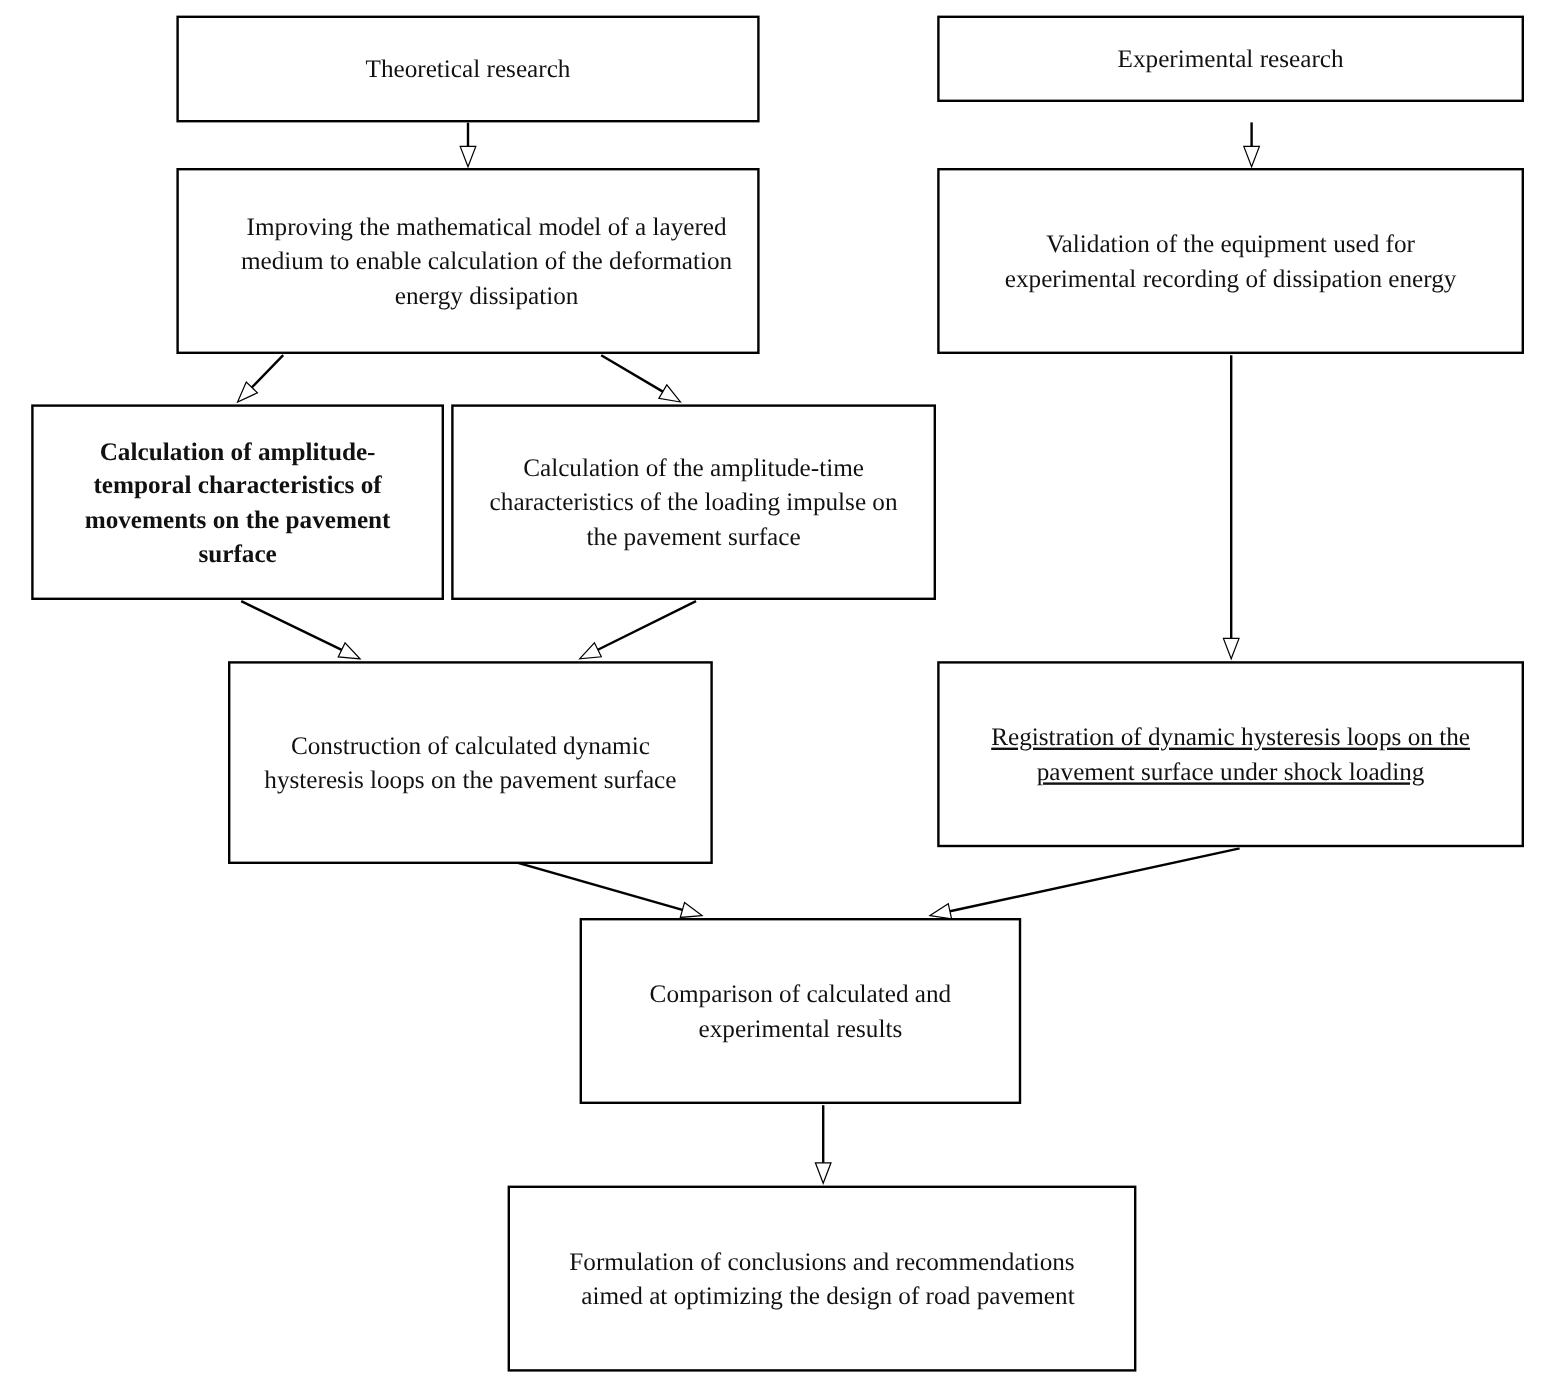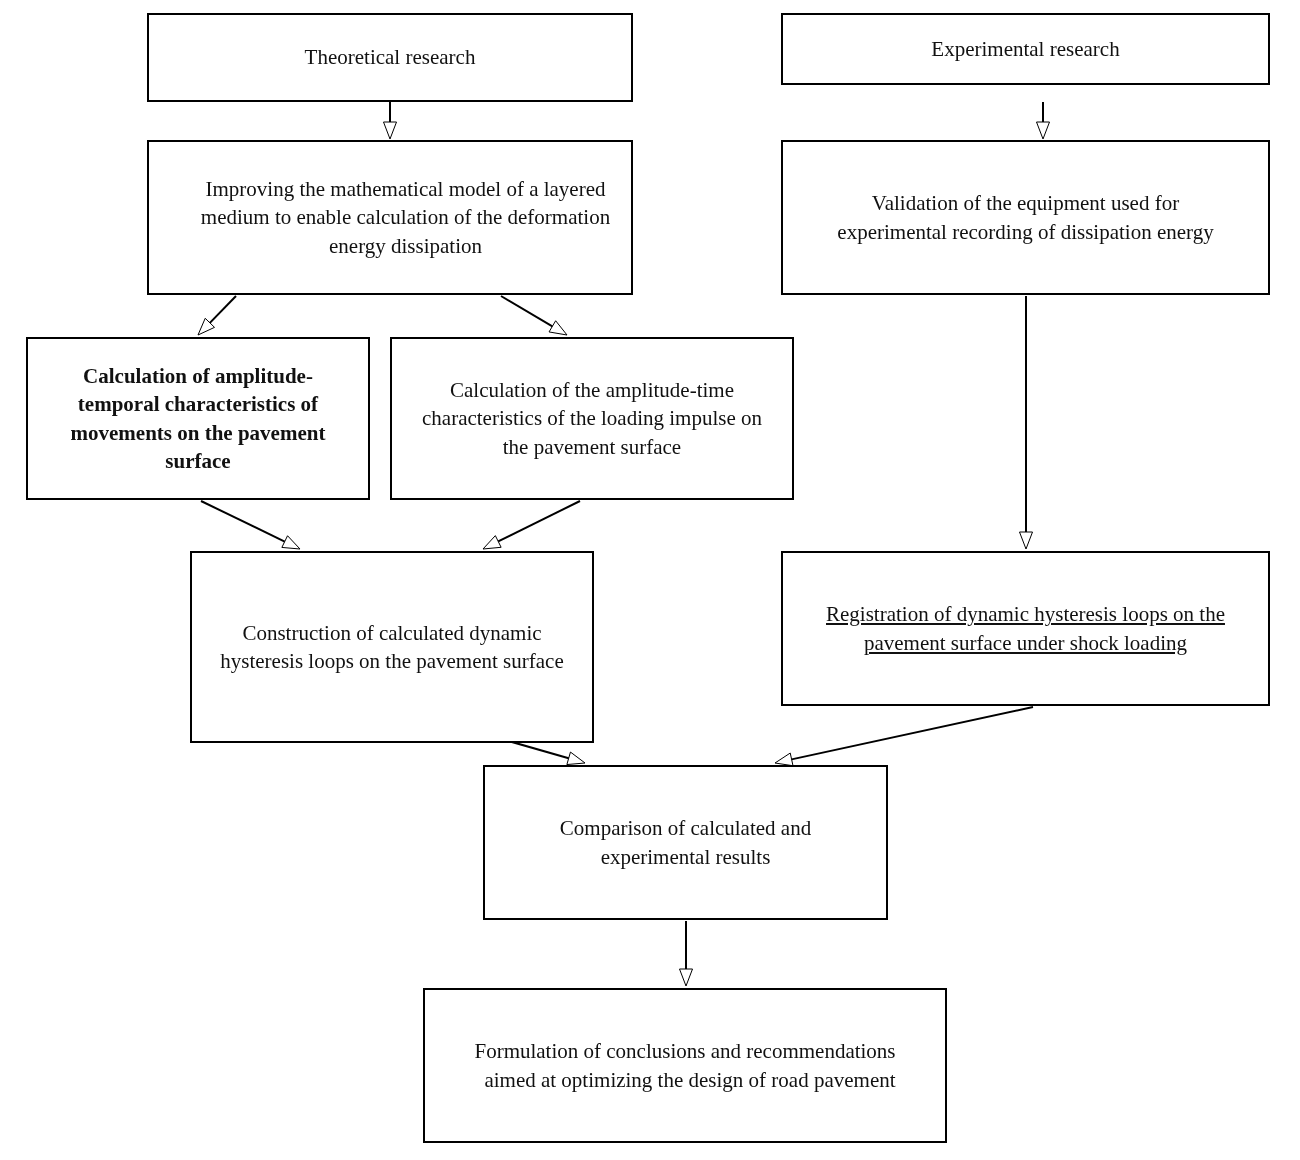--- a/index.html
+++ b/index.html
@@ -103,41 +103,41 @@
         <span class="label">Improving the mathematical model of a layered
 medium to enable calculation of the deformation
 energy dissipation</span>
       </div>
       <div class="node" style="left: 26px; top: 337px; width: 344px; height: 163px; font-weight: bold;">
         <span class="label">Calculation of amplitude-
 temporal characteristics of
 movements on the pavement
 surface</span>
       </div>
-      <div class="node" style="left: 376px; top: 337px; width: 404px; height: 163px; margin-left: 14px;">
+      <div class="node" style="left: 376px; top: 337px; width: 404px; height: 163px;">
         <span class="label">Calculation of the amplitude-time
 characteristics of the loading impulse on
 the pavement surface</span>
       </div>
-      <div class="node" style="left: 190px; top: 551px; width: 404px; height: 192px;">
+      <div class="node" style="left: 190px; top: 551px; width: 404px; height: 169px;">
         <span class="label">Construction of calculated dynamic
 hysteresis loops on the pavement surface</span>
       </div>
       <div class="node" style="left: 781px; top: 13px; width: 489px; height: 72px;">
         <span class="label">Experimental research</span>
       </div>
       <div class="node" style="left: 781px; top: 140px; width: 489px; height: 155px;">
         <span class="label">Validation of the equipment used for
 experimental recording of dissipation energy</span>
       </div>
       <div class="node" style="left: 781px; top: 551px; width: 489px; height: 155px; text-decoration: underline;">
         <span class="label">Registration of dynamic hysteresis loops on the
 pavement surface under shock loading</span>
       </div>
-      <div class="node" style="left: 483px; top: 765px; width: 405px; height: 155px;">
+      <div class="node" style="left: 483px; top: 765px; width: 368px; height: 155px;">
         <span class="label">Comparison of calculated and
 experimental results</span>
       </div>
       <div class="node" style="left: 423px; top: 988px; width: 524px; height: 155px; text-align: right;">
         <span class="label">Formulation of conclusions and recommendations
 aimed at optimizing the design of road pavement</span>
       </div>
     </div>
 </div>
 

